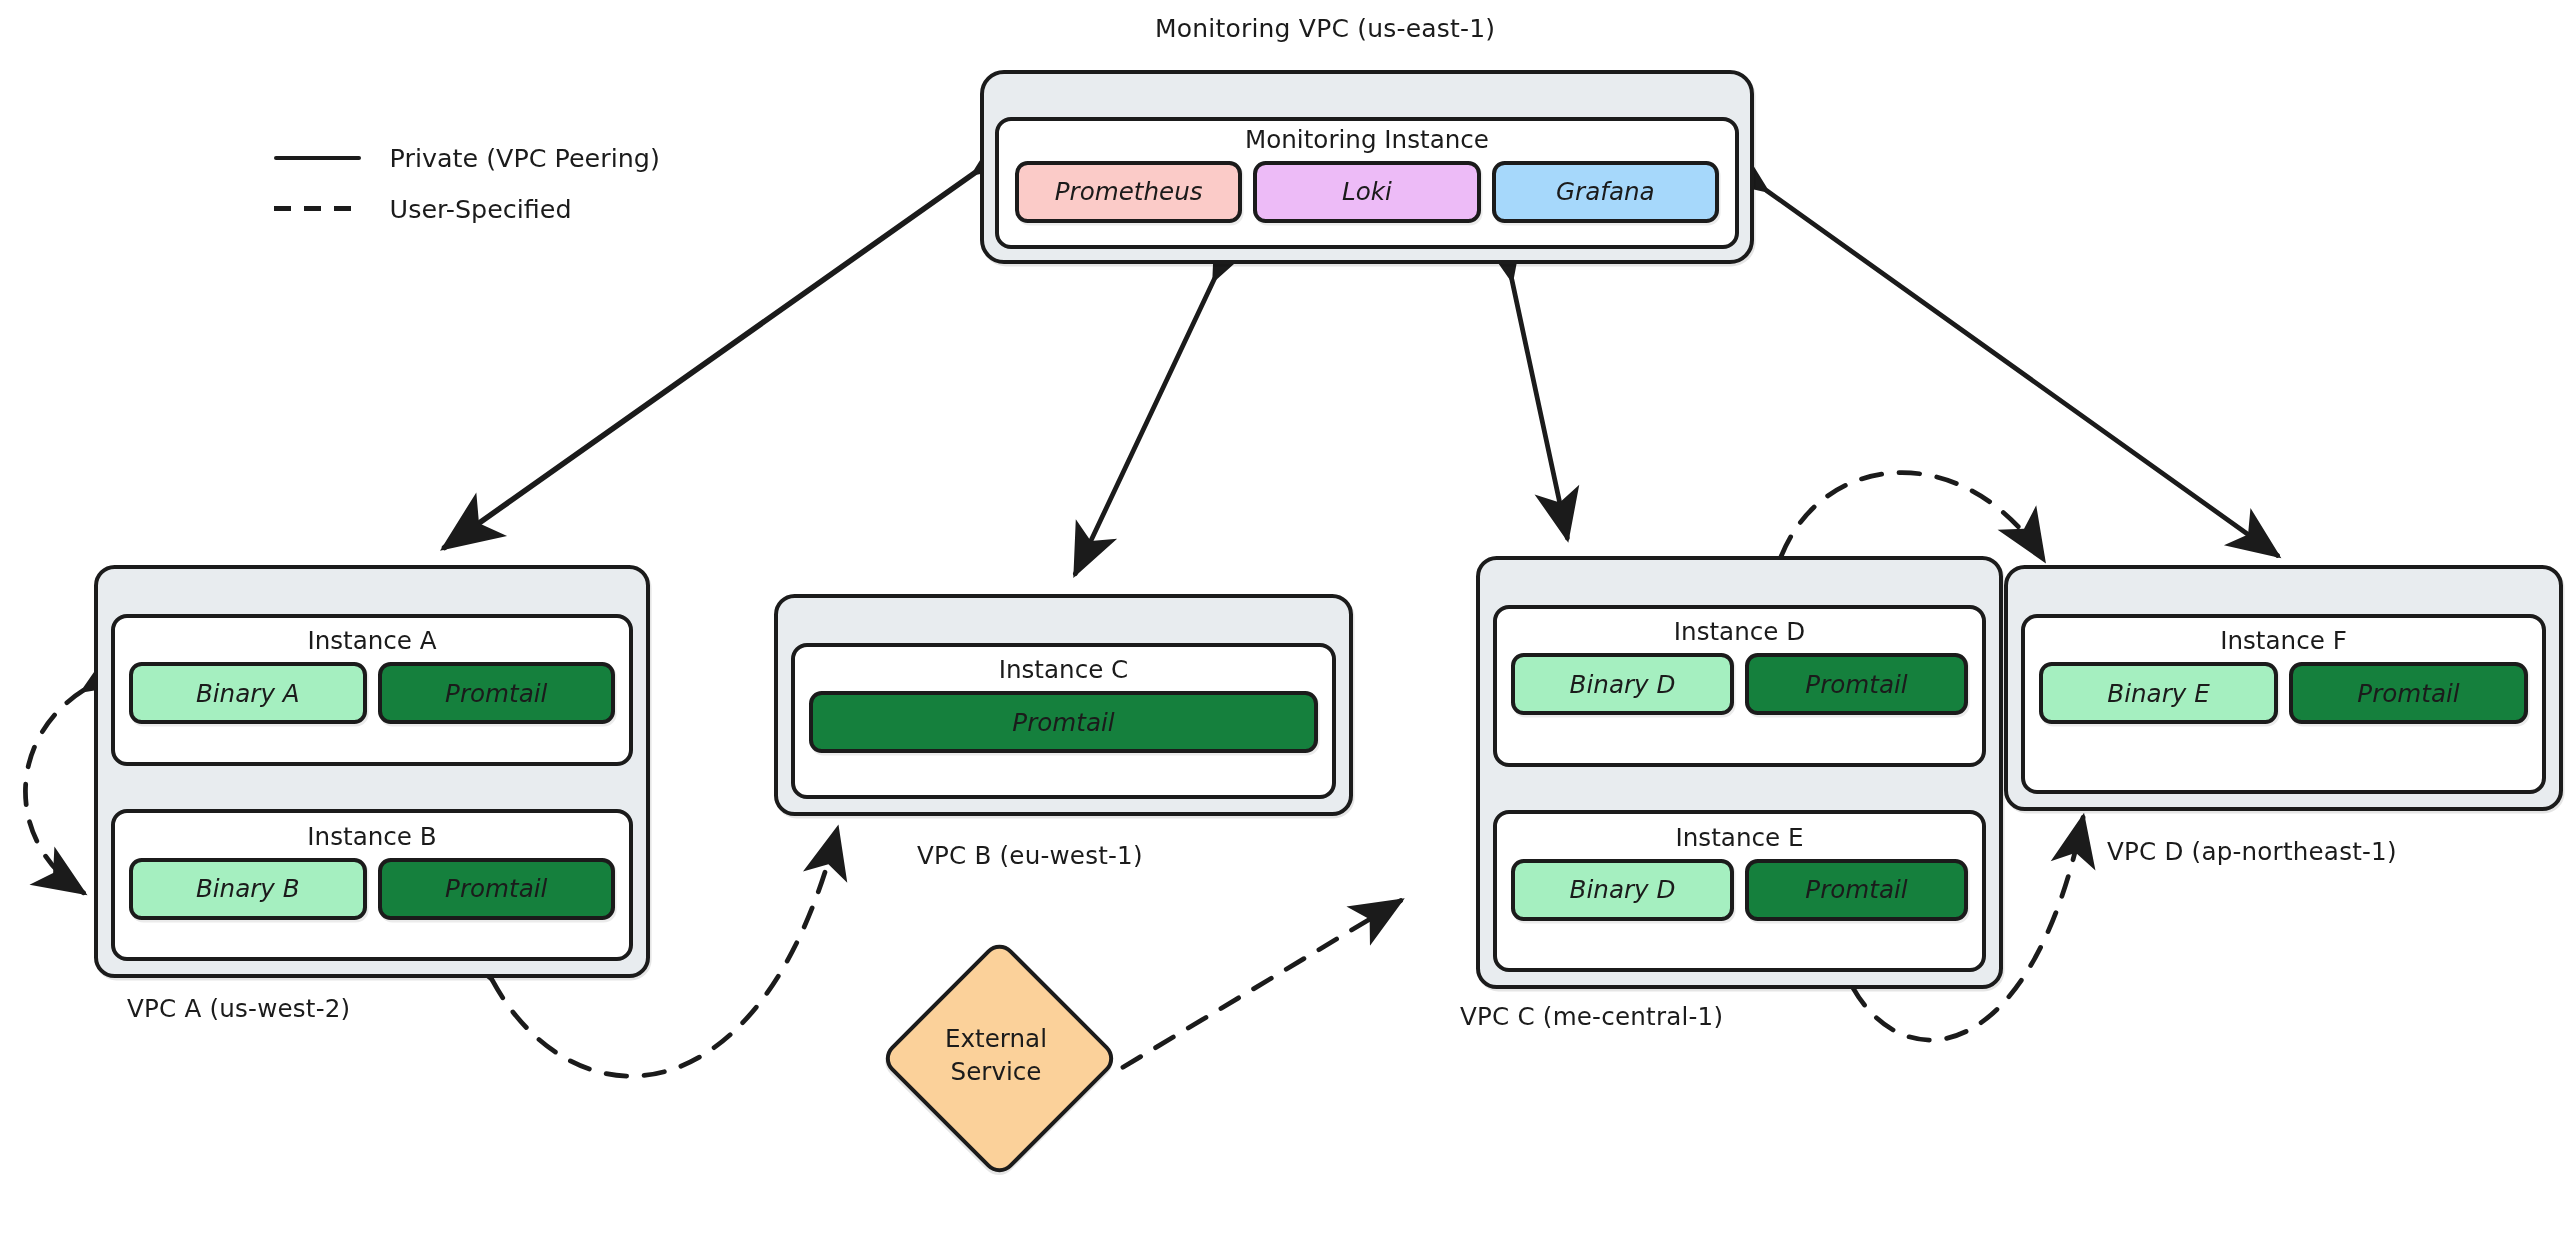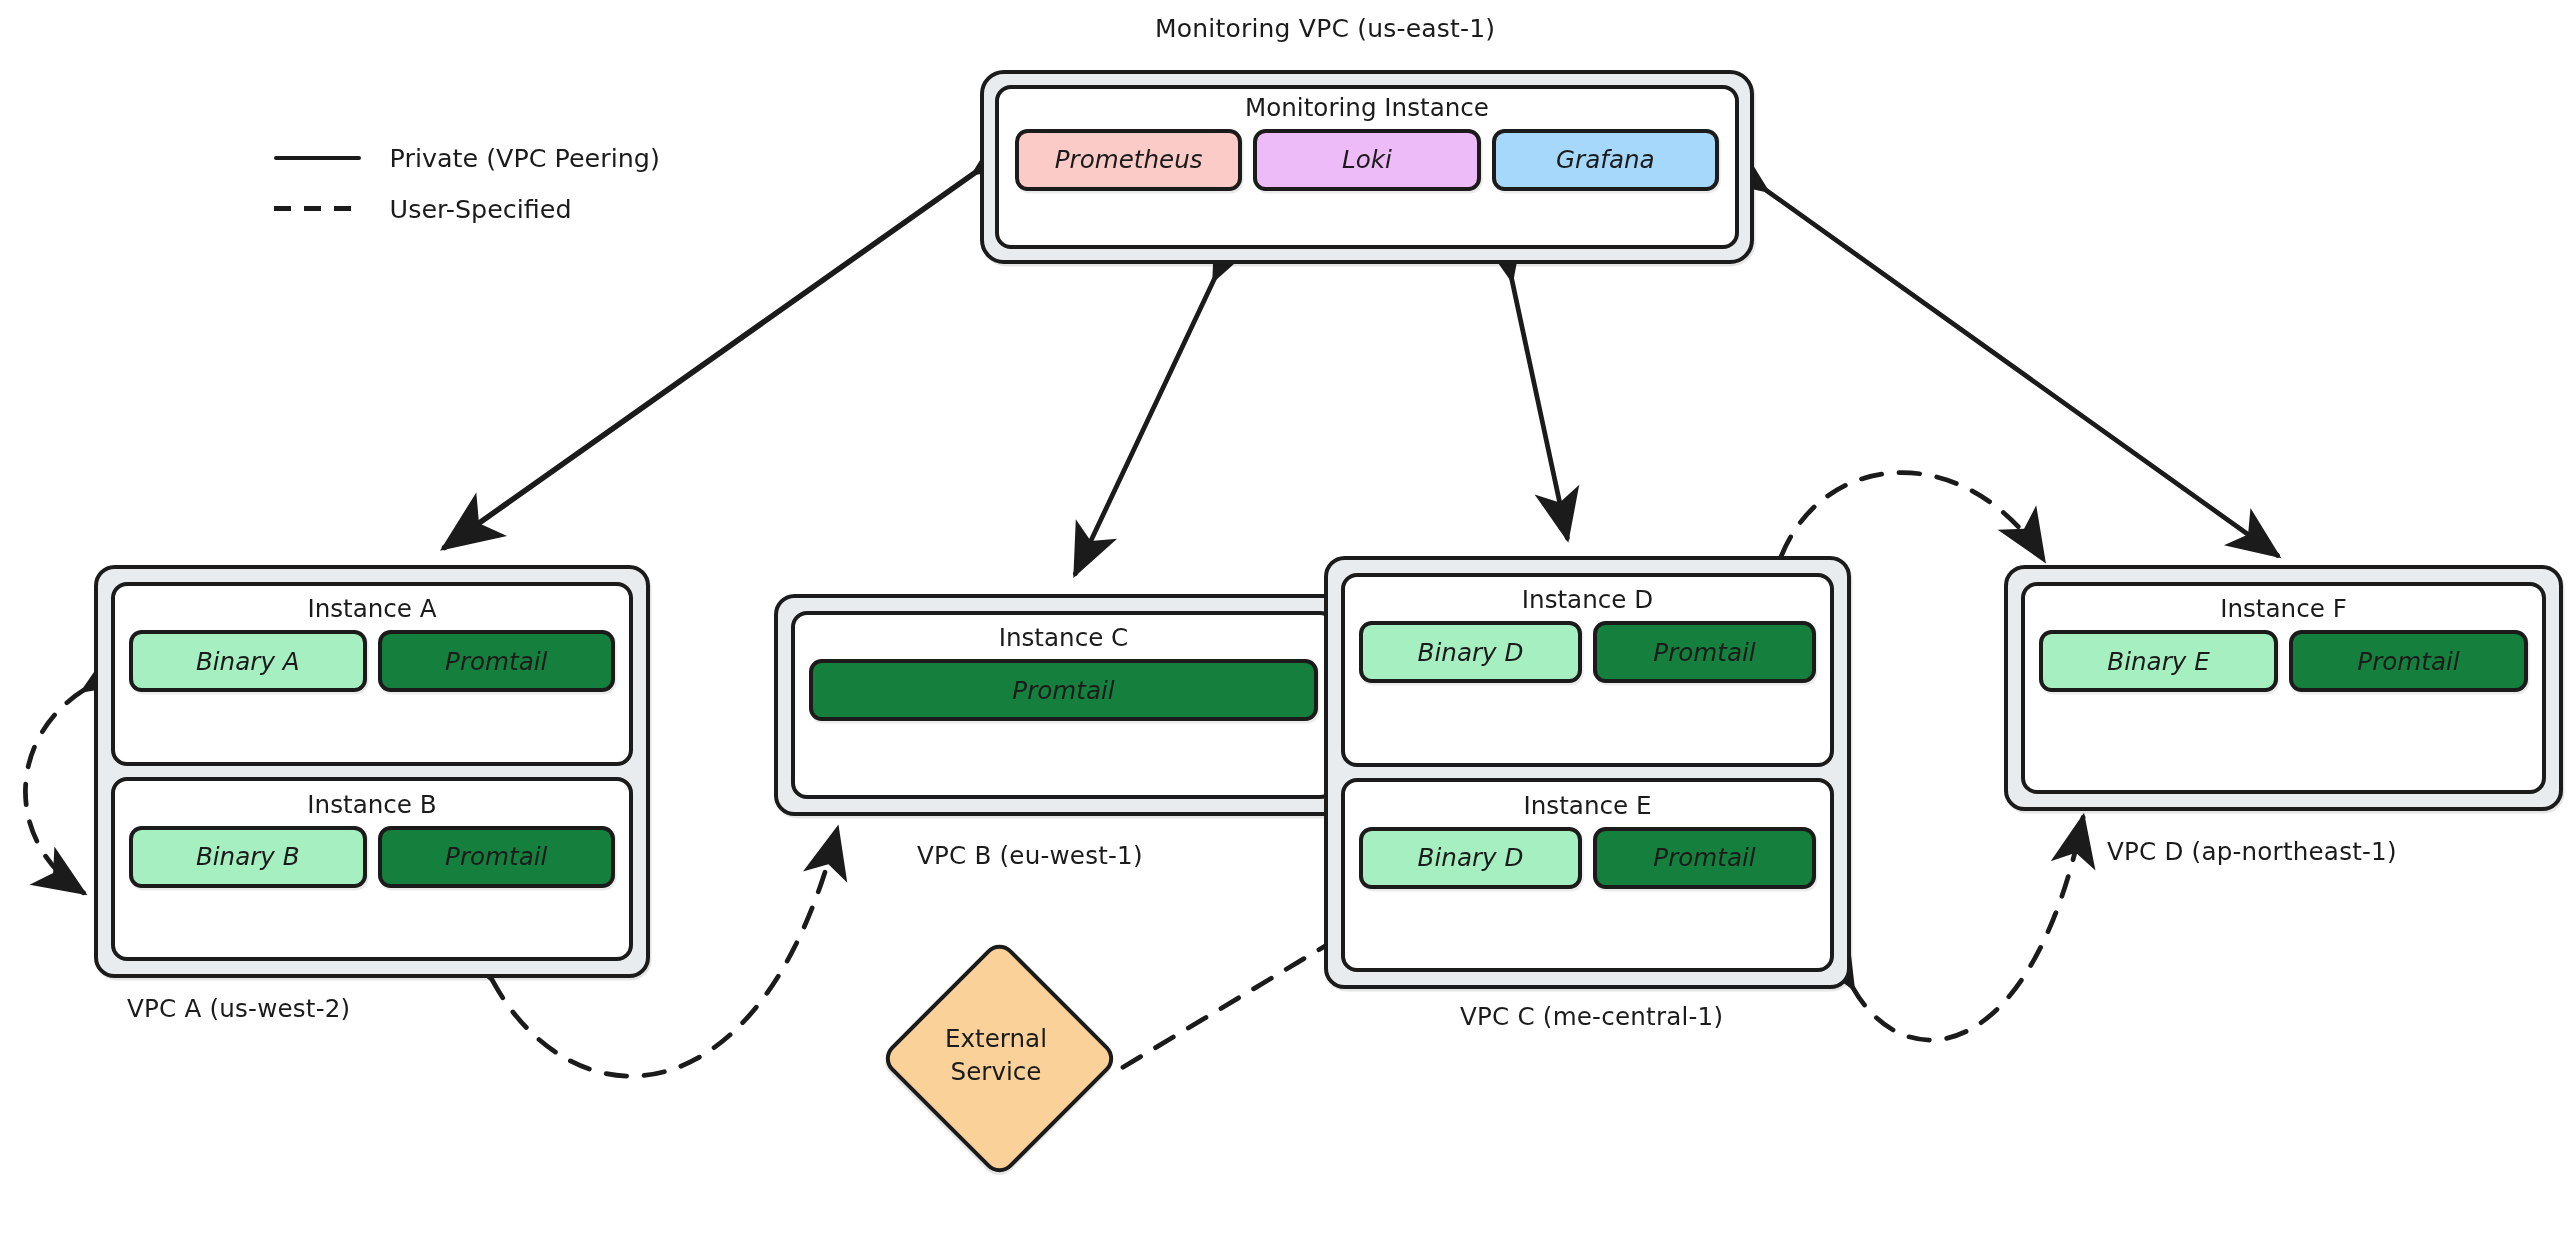--- a/index.html
+++ b/index.html
@@ -54,20 +54,21 @@
     box-sizing: border-box;
     background: #ffffff;
     border: 4px solid #1b1b1b;
     border-radius: 16px;
     padding: 9.5px 14.3px 14.3px 14.3px;
     display: flex;
     flex-direction: column;
     align-items: center;
     gap: 8px;
     flex: 1 1 auto;
+    margin-top: 32px;
   }
   .instance-title {
     font-size: 24.6px;
     color: #1b1b1b;
     text-align: center;
     line-height: 1.1;
   }
   .svc-row {
     display: flex;
     gap: 11px;
@@ -112,21 +113,21 @@
 
   
   #vpc-a { left: 94px; top: 565px; width: 556px; height: 413px; }
   #vpc-a-label { left: 127px; top: 994px; }
 
   
   #vpc-b { left: 774px; top: 594px; width: 579px; height: 222px; }
   #vpc-b-label { left: 917px; top: 841px; }
 
   
-  #vpc-c { left: 1324px; top: 556px; width: 527px; height: 433px; }
+  #vpc-c { left: 1476px; top: 556px; width: 527px; height: 433px; }
   #vpc-c-label { left: 1460px; top: 1002px; }
 
   
   #vpc-d { left: 2004px; top: 565px; width: 559px; height: 246px; }
   #vpc-d-label { left: 2107px; top: 837px; }
 
   
   #external-service {
     position: absolute;
     left: 877px; top: 936px;

